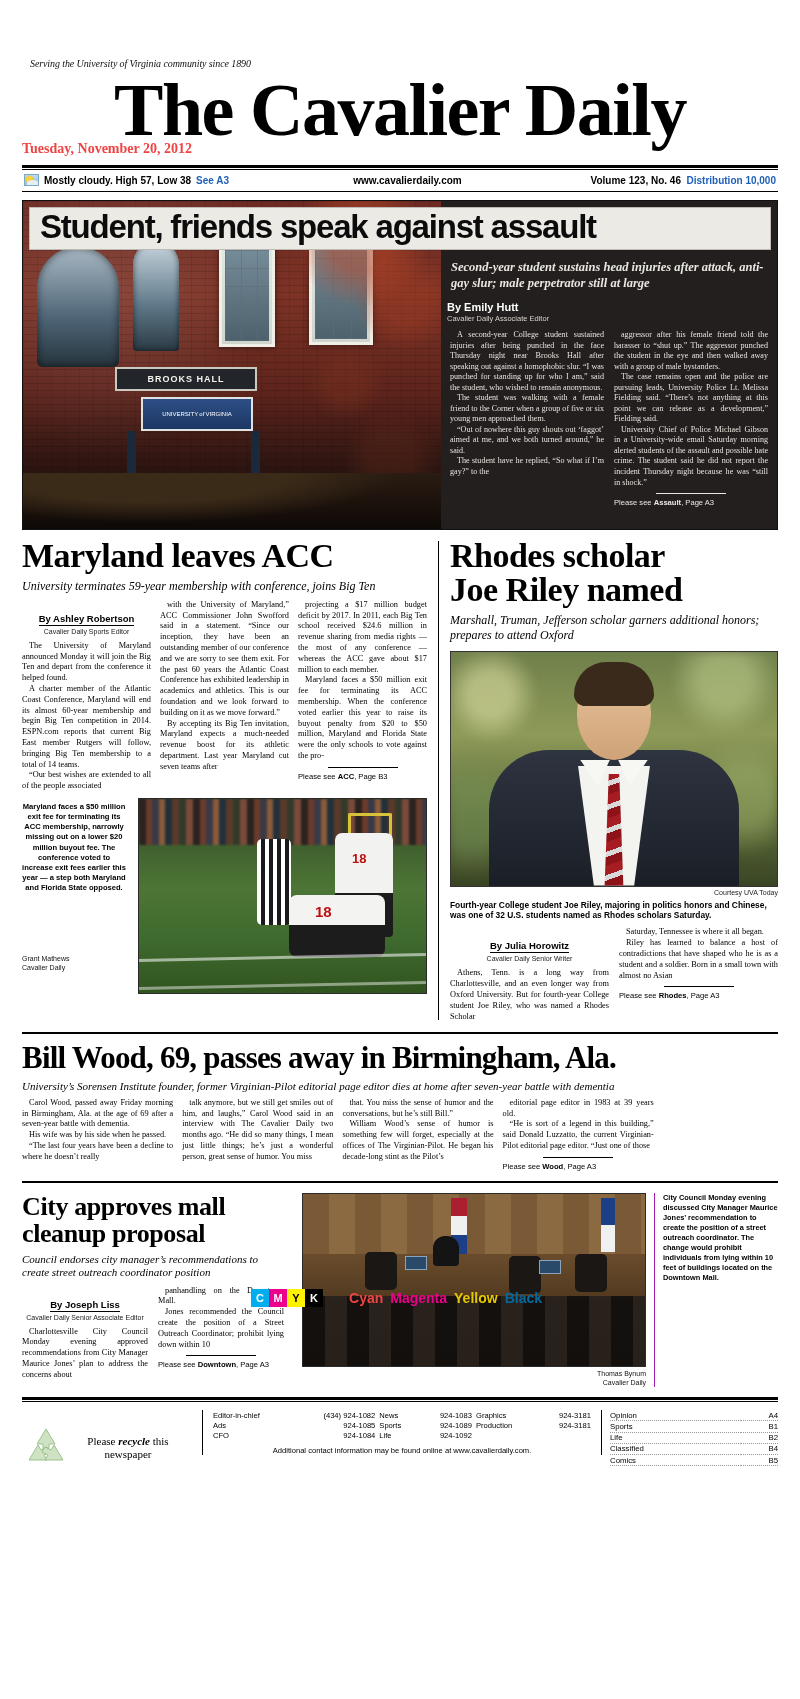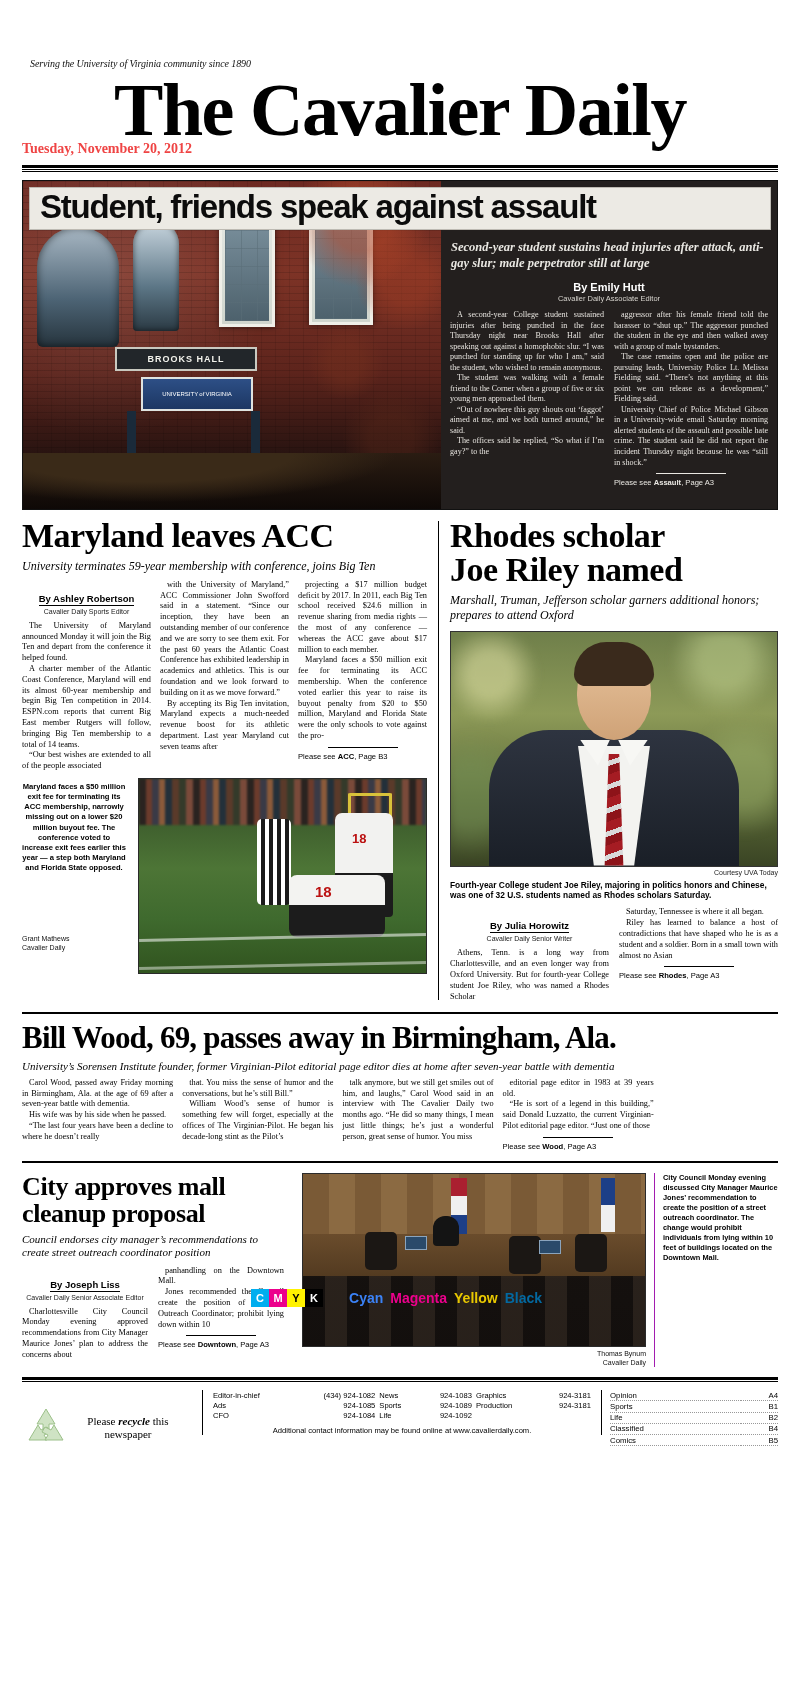--- a/index.html
+++ b/index.html
@@ -178,21 +178,21 @@
     position:absolute; left:424px; top:58px; right:6px; bottom:4px;
     color:#e9e7e2;
   }
   .lead-deck{
     font-family:"Liberation Serif", serif;
     font-style:italic; font-weight:700;
     font-size:12.5px; line-height:1.28;
     padding: 0 4px 8px 4px;
   }
   .lead-byline{
-    text-align:center; margin-top:2px;
+    text-align:left; margin-top:2px;
   }
   .lead-byline .by{
     font-family:"Liberation Sans", sans-serif;
     font-weight:700; font-size:11px; color:#fff;
   }
   .lead-byline .title{
     font-family:"Liberation Sans", sans-serif;
     font-size:7.5px; color:#d6d3cd; margin-top:1px;
   }
   .lead-cols{
@@ -481,20 +481,32 @@
 
 <div class="page">
 
   <div class="serving">Serving the University of Virginia community since 1890</div>
   <div class="nameplate">The Cavalier Daily</div>
   <div class="dateline">Tuesday, November 20, 2012</div>
 
   <div class="rule-thick"></div>
   <div class="rule-thin"></div>
 
+  <div class="infobar">
+    <div class="left">
+      <span class="sun-icon"></span>
+      <span>Mostly cloudy. High 57, Low 38</span>
+      <span class="blue">See A3</span>
+    </div>
+    <div class="mid">www.cavalierdaily.com</div>
+    <div class="right">
+      <span>Volume 123, No. 46</span>
+      &nbsp;<span class="blue">Distribution 10,000</span>
+    </div>
+  </div>
 
   <div class="rule-thin"></div>
 
   <div class="lead">
     <div class="lead-photo">
       <div class="brick"></div>
       <div class="arch"></div>
       <div class="arch2"></div>
       <div class="win"></div>
       <div class="win2"></div>
@@ -514,21 +526,21 @@
       <div class="lead-deck">Second-year student sustains head injuries after attack, anti-gay slur; male perpetrator still at large</div>
       <div class="lead-byline">
         <div class="by">By Emily Hutt</div>
         <div class="title">Cavalier Daily Associate Editor</div>
       </div>
       <div class="lead-cols">
         <div class="col">
           <p>A second-year College student sustained injuries after being punched in the face Thursday night near Brooks Hall after speaking out against a homophobic slur. “I was punched for standing up for who I am,” said the student, who wished to remain anonymous.</p>
           <p>The student was walking with a female friend to the Corner when a group of five or six young men approached them.</p>
           <p>“Out of nowhere this guy shouts out ‘faggot’ aimed at me, and we both turned around,” he said.</p>
-          <p>The offices said he replied, “So what if I’m gay?” to the</p>
+          <p>The student have he replied, “So what if I’m gay?” to the</p>
         </div>
         <div class="col">
           <p>aggressor after his female friend told the harasser to “shut up.” The aggressor punched the student in the eye and then walked away with a group of male bystanders.</p>
           <p>The case remains open and the police are pursuing leads, University Police Lt. Melissa Fielding said. “There’s not anything at this point we can release as a development,” Fielding said.</p>
           <p>University Chief of Police Michael Gibson in a University-wide email Saturday morning alerted students of the assault and possible hate crime. The student said he did not report the incident Thursday night because he was “still in shock.”</p>
           <div class="jump-rule"></div>
           <div class="jump">
             <span>Please see </span><b>Assault</b><span>, Page A3</span>
           </div>
         </div>
@@ -637,25 +649,25 @@
   <div class="hed-wood">Bill Wood, 69, passes away in Birmingham, Ala.</div>
   <div class="deck-wood">University’s Sorensen Institute founder, former Virginian-Pilot editorial page editor dies at home after seven-year battle with dementia</div>
 
   <div class="cols5 body">
     <div class="c">
       <p>Carol Wood, passed away Friday morning in Birmingham, Ala. at the age of 69 after a seven-year battle with dementia.</p>
       <p>His wife was by his side when he passed.</p>
       <p>“The last four years have been a decline to where he doesn’t really</p>
     </div>
     <div class="c">
+      <p>talk anymore, but we still get smiles out of him, and laughs,” Carol Wood said in an interview with The Cavalier Daily two months ago. “He did so many things, I mean just little things; he’s just a wonderful person, great sense of humor. You miss</p>
+    </div>
+    <div class="c">
       <p>that. You miss the sense of humor and the conversations, but he’s still Bill.”</p>
       <p>William Wood’s sense of humor is something few will forget, especially at the offices of The Virginian-Pilot. He began his decade-long stint as the Pilot’s</p>
-    </div>
-    <div class="c">
-      <p>talk anymore, but we still get smiles out of him, and laughs,” Carol Wood said in an interview with The Cavalier Daily two months ago. “He did so many things, I mean just little things; he’s just a wonderful person, great sense of humor. You miss</p>
     </div>
     <div class="c">
       <p>editorial page editor in 1983 at 39 years old.</p>
       <p>“He is sort of a legend in this building,” said Donald Luzzatto, the current Virginian-Pilot editorial page editor. “Just one of those</p>
       <div class="jump-rule"></div>
       <div class="jump">
         <span>Please see </span><b>Wood</b><span>, Page A3</span>
       </div>
     </div>
   </div>
@@ -793,17 +805,17 @@
   </div>
 
   <div class="colorbar">
     <div class="swatches">
       <div class="sw" id="sw0" style="background: rgb(0, 174, 239); color: rgb(255, 255, 255);">C</div>
       <div class="sw" id="sw1" style="background: rgb(236, 0, 140); color: rgb(255, 255, 255);">M</div>
       <div class="sw" id="sw2" style="background: rgb(255, 242, 0); color: rgb(0, 0, 0);">Y</div>
       <div class="sw" id="sw3" style="background: rgb(0, 0, 0); color: rgb(255, 255, 255);">K</div>
     </div>
     <div class="cw-words">
-      <span id="cw0" style="color: #3b82f6;">Cyan</span><span id="cw1" style="color: rgb(236, 0, 140);">Magenta</span><span id="cw2" style="color: rgb(232, 200, 0);">Yellow</span><span id="cw3" style="color: #0369a1;">Black</span>
+      <span id="cw0" style="color: #ef4444;">Cyan</span><span id="cw1" style="color: rgb(236, 0, 140);">Magenta</span><span id="cw2" style="color: rgb(232, 200, 0);">Yellow</span><span id="cw3" style="color: #0369a1;">Black</span>
     </div>
   </div>
 
 </div>
 
 </body></html>

